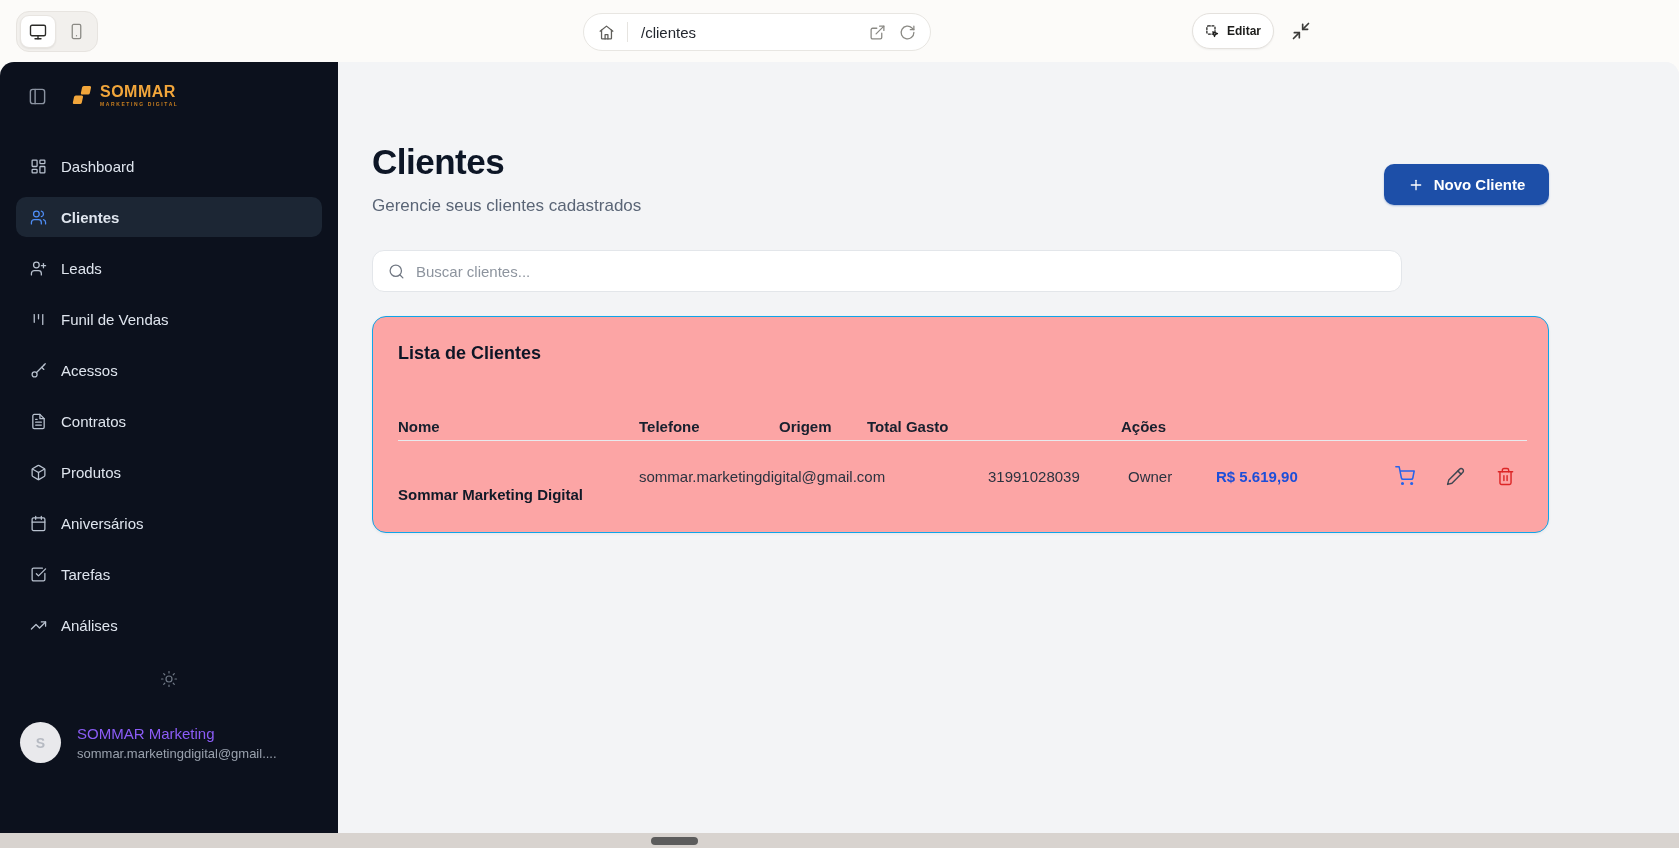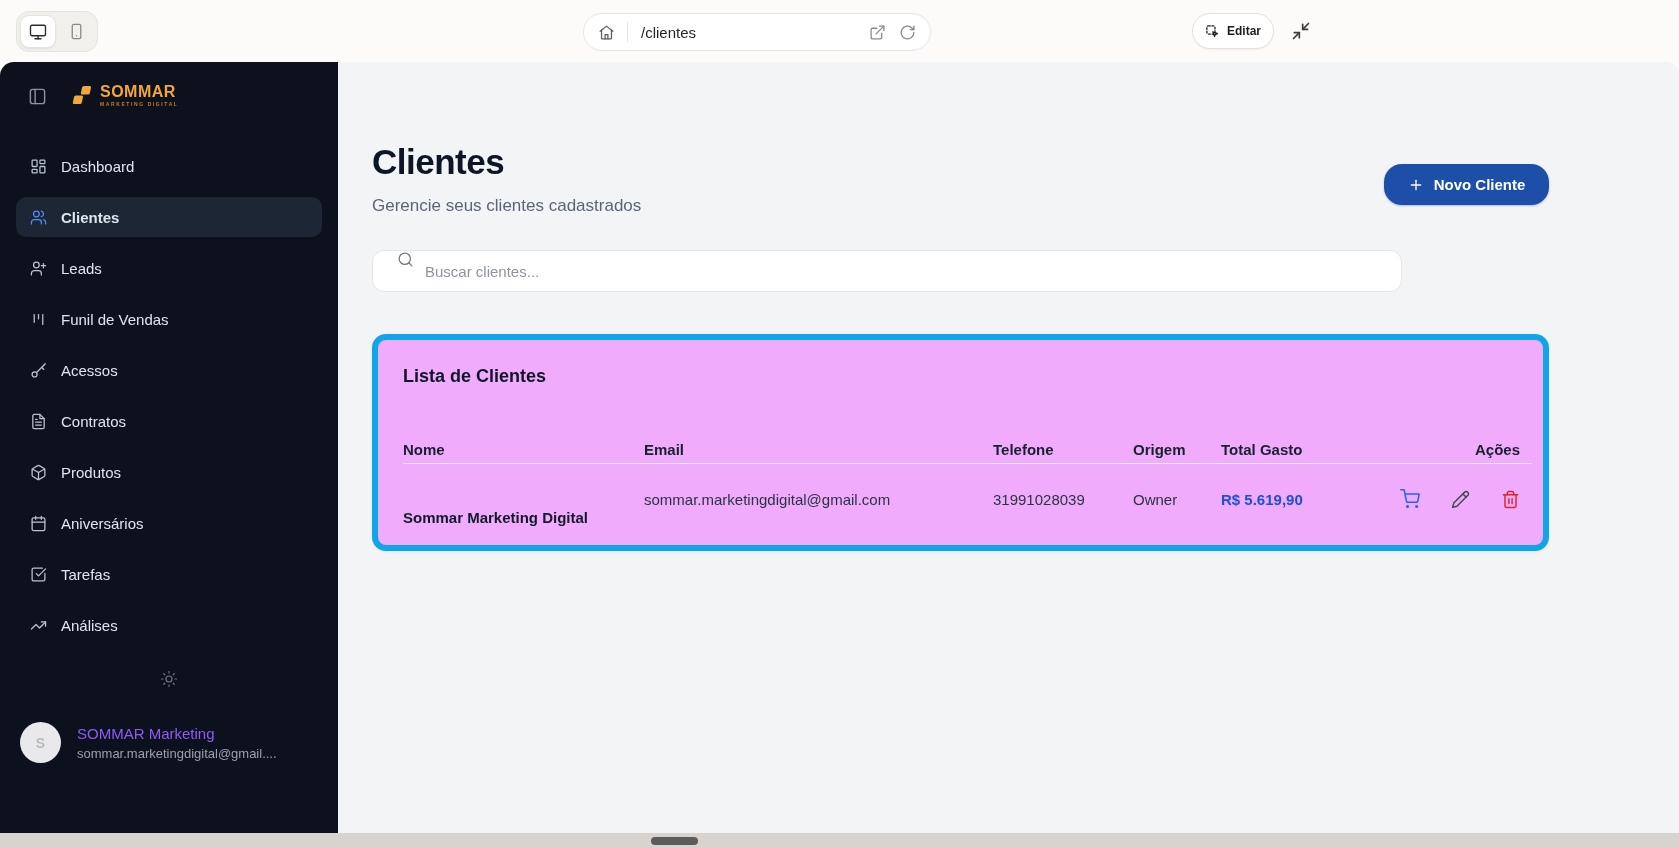--- a/index.html
+++ b/index.html
@@ -57,29 +57,29 @@
   
   .main { position:absolute; left:338px; top:0; width:1341px; height:771px; background:#f3f4f6; }
   .ws-bar { position:absolute; left:0; top:0; width:1341px; height:66px; background:#f4f5f7; border-bottom:1px solid #e6e8eb; }
   .ws-btn { position:absolute; left:34px; top:13px; height:40px; padding:0 15px; background:#fdfdfd; border:1px solid #e8eaec;
             border-radius:12px; box-shadow:0 1px 2px rgba(0,0,0,.04); display:flex; align-items:center; gap:10px;
             cursor:pointer; font-family:inherit; font-size:15px; font-weight:600; color:#111827; }
   .ws-btn .chev { color:#6b7280; }
   .page-title { position:absolute; left:34px; top:80px; font-size:35px; font-weight:800; letter-spacing:-0.5px; color:#0d1626; }
   .page-sub { position:absolute; left:34px; top:134px; font-size:17px; color:#5a6576; }
   .new-btn { position:absolute; left:1046px; top:102px; width:165px; height:41px; background:#1d4fa8; border:none;
-             border-radius:18px; color:#fff; font-family:inherit; font-size:15px; font-weight:600; cursor:pointer;
+             border-radius:10px; color:#fff; font-family:inherit; font-size:15px; font-weight:600; cursor:pointer;
              display:flex; align-items:center; justify-content:center; gap:10px; box-shadow:0 1px 2px rgba(29,79,168,.35); }
   .search { position:absolute; left:34px; top:188px; width:1030px; height:42px; background:#fff; border:1px solid #e3e6ea;
-            border-radius:12px; display:flex; padding:0 24px; gap:11px; }
+            border-radius:12px; display:flex; align-items:center; padding:0 15px; gap:11px; }
   .search svg { color:#717883; flex:0 0 auto; }
   .search input { border:none; outline:none; flex:1; font-family:inherit; font-size:15px; color:#23272e; background:transparent; }
   .search input::placeholder { color:#8d949e; }
 
-  .card { position:absolute; left:34px; top:272px; width:1177px; height:217px; background:#f0abfc; border:6px solid #0ea5e9;
+  .card { position:absolute; left:34px; top:254px; width:1177px; height:217px; background:#fca5a5; border:1px solid #0ea5e9;
           border-radius:14px; box-shadow:0 1px 3px rgba(16,24,40,.06); }
   .card-title { position:absolute; left:25px; top:26px; font-size:18px; font-weight:700; color:#0d1626; }
   .thead, .trow { position:absolute; left:25px; width:1129px; display:flex; align-items:center; }
   .thead { top:95px; height:28px; }
   .th { font-size:15px; font-weight:600; color:#18202e; }
   .c-nome { width:241px; } .c-email { width:349px; } .c-tel { width:140px; } .c-orig { width:88px; }
   .c-total { width:166px; } .c-acoes { width:145px; text-align:right; padding-right:12px; }
   .tdivider { position:absolute; left:25px; top:123px; width:1129px; height:1px; background:#e7eaee; }
   .trow { top:124px; height:70px; }
   .td { font-size:15px; color:#2b3340; }
@@ -311,21 +311,20 @@
           <line x1="21" y1="21" x2="16.65" y2="16.65"></line>
         </svg>
       <input type="text" placeholder="Buscar clientes..." style="">
     </div>
 
     <div class="card">
       <div class="card-title">Lista de Clientes</div>
 
       <div class="thead">
         <div class="th c-nome">Nome</div>
-        <div class="th c-email">Email</div>
         <div class="th c-tel">Telefone</div>
         <div class="th c-orig">Origem</div>
         <div class="th c-total">Total Gasto</div>
         <div class="th c-acoes">Ações</div>
       </div>
       <div class="tdivider"></div>
 
       <div class="trow">
         <div class="td nome c-nome">Sommar Marketing Digital</div>
         <div class="td c-email">sommar.marketingdigital@gmail.com</div>

